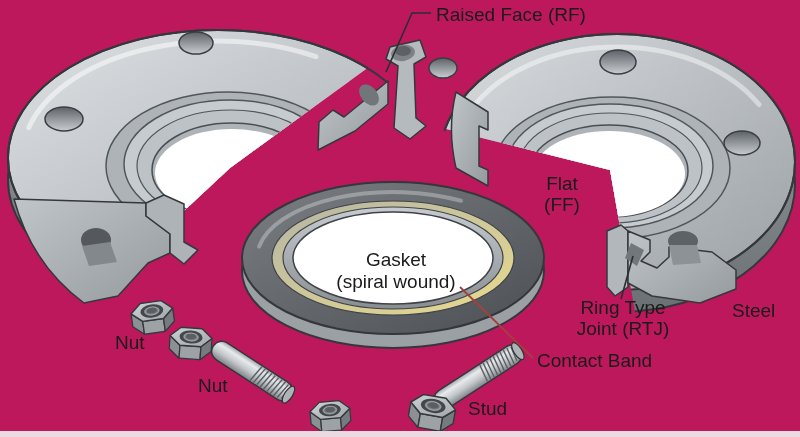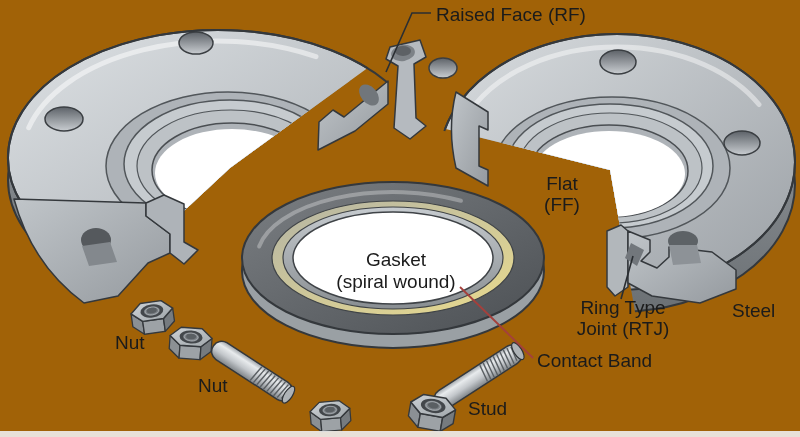--- a/index.html
+++ b/index.html
@@ -1,16 +1,16 @@
 <!DOCTYPE html>
 <html><head>
 <meta charset="utf-8">
 <style>
   html,body{margin:0;padding:0;background:#ffffff;}
-  .stage{position:relative;width:800px;height:437px;background:#a16207;overflow:hidden;}
+  .stage{position:relative;width:800px;height:437px;background:#be185d;overflow:hidden;}
   svg{display:block;}
   .lbl{
     font-family:"Liberation Sans", sans-serif;
     font-size:19px;
     fill:#1b1b1b;
   }
   .outline{stroke:#34383c;stroke-linejoin:round;}
 </style>
 </head>
 <body>

